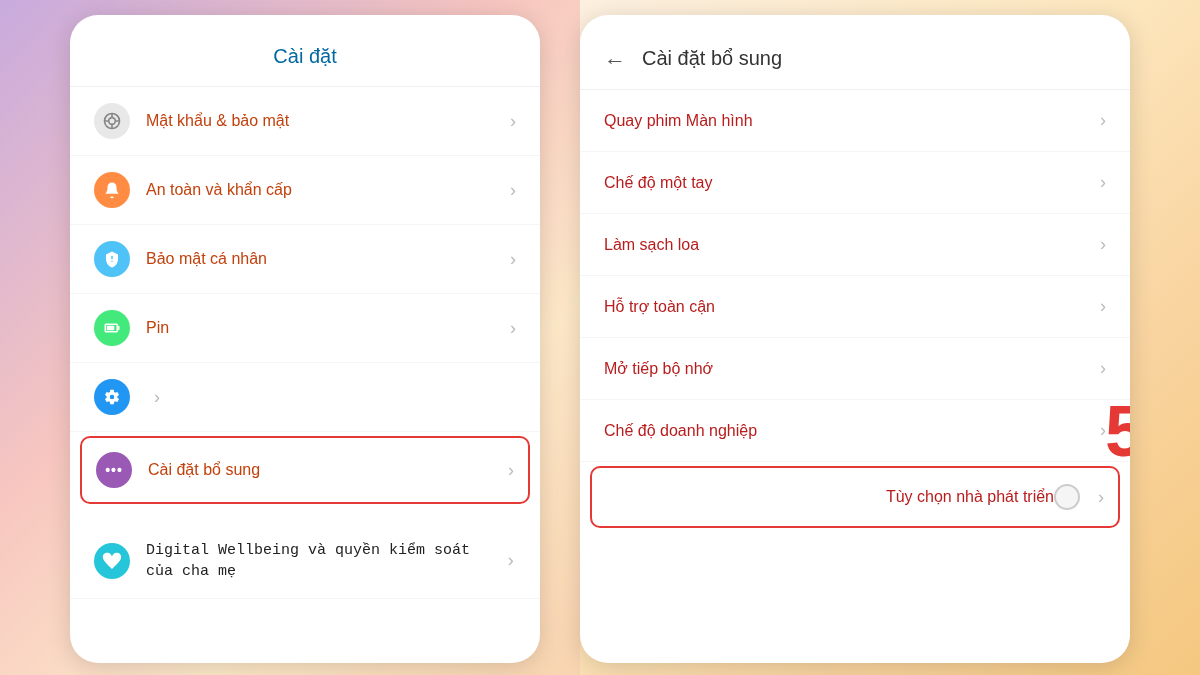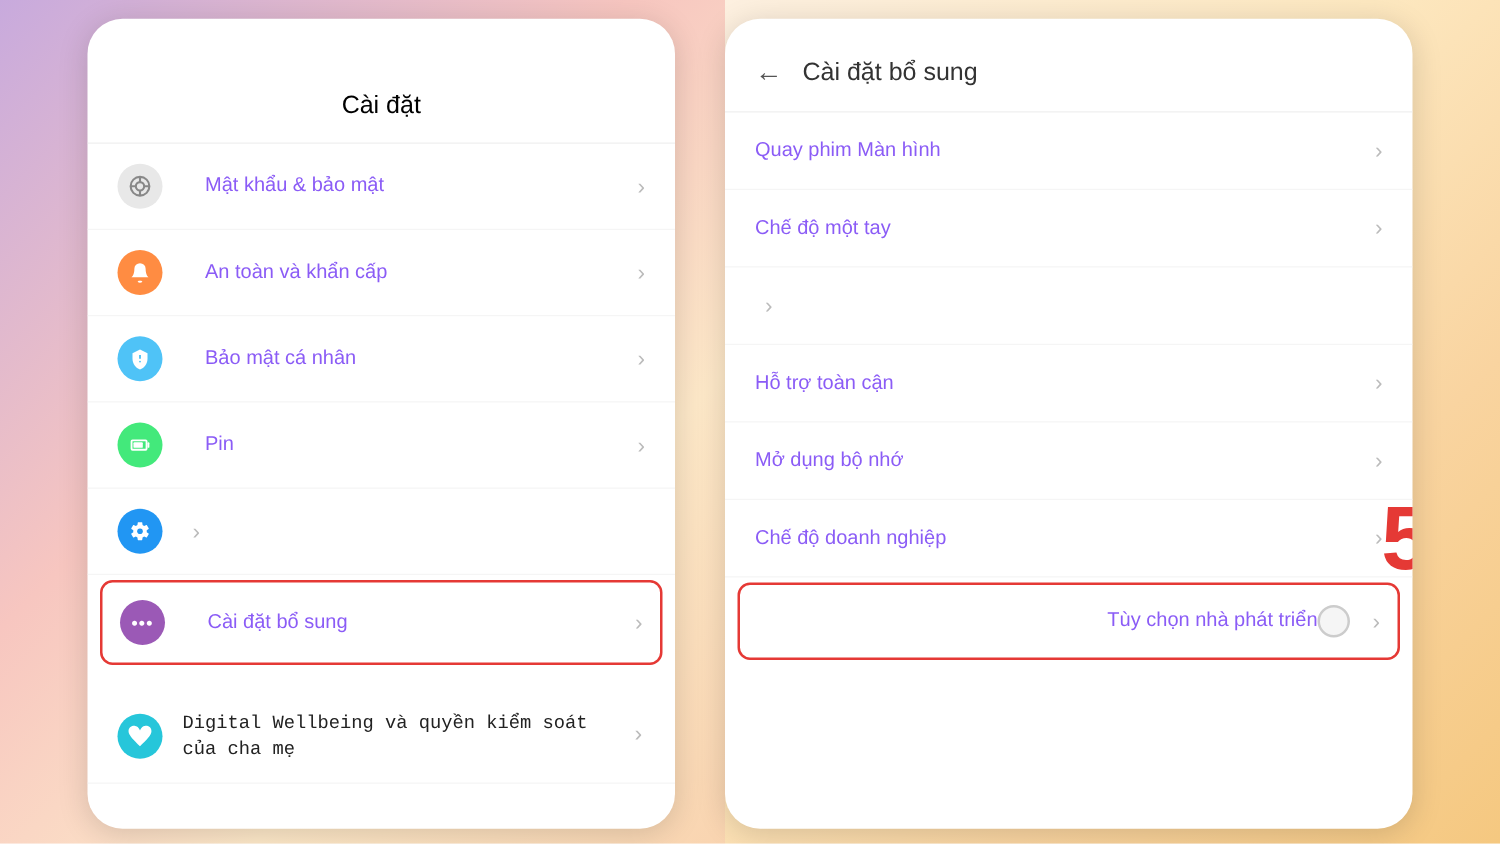--- a/index.html
+++ b/index.html
@@ -53,24 +53,23 @@
       overflow: hidden;
       z-index: 1;
       box-shadow: 0 4px 24px rgba(0,0,0,0.15);
     }
 
     
     .panel-title {
       text-align: center;
       font-size: 20px;
       font-weight: 500;
-      color: #000000;
+      color: #0369a1;
       padding: 30px 21px 18px;
       border-bottom: 1px solid #f0f0f0;
-      margin-top: 28px;
     }
 
     .settings-list {
       list-style: none;
     }
 
     .settings-item {
       display: flex;
       align-items: center;
       padding: 16px 24px;
@@ -96,22 +95,21 @@
       margin-right: 16px;
       flex-shrink: 0;
       font-size: 18px;
     }
 
     .icon-gray { background: #e8e8e8; }
 
     .item-label {
       flex: 1;
       font-size: 16px;
-      color: #8b5cf6;
-      margin-left: 18px;
+      color: #c2410c;
     }
 
     .item-label-small {
       flex: 1;
       font-size: 15px;
       color: #222;
       line-height: 1.4;
     }
 
     .chevron {
@@ -149,21 +147,21 @@
       display: flex;
       align-items: center;
       padding: 20px 24px;
       border-bottom: 1px solid #f5f5f5;
       cursor: pointer;
     }
 
     .right-item-label {
       flex: 1;
       font-size: 16px;
-      color: #8b5cf6;
+      color: #b91c1c;
     }
 
     .right-item.highlighted {
       border: 2.5px solid #e53935;
       border-radius: 10px;
       margin: 0 12px;
       padding: 16px 14px;
     }
 
     .toggle-circle {
@@ -283,30 +281,31 @@
       <span class="right-item-label">Quay phim Màn hình</span>
       <span class="chevron">›</span>
     </li>
 
     <li class="right-item">
       <span class="right-item-label">Chế độ một tay</span>
       <span class="chevron">›</span>
     </li>
 
     <li class="right-item">
+      <span class="right-item-label">Làm sạch loa</span>
       <span class="chevron">›</span>
     </li>
 
     <li class="right-item">
       <span class="right-item-label">Hỗ trợ toàn cận</span>
       <span class="chevron">›</span>
     </li>
 
     <li class="right-item">
-      <span class="right-item-label">Mở dụng bộ nhớ</span>
+      <span class="right-item-label">Mở tiếp bộ nhớ</span>
       <span class="chevron">›</span>
     </li>
 
     <li class="right-item" style="position:relative;">
       <span class="right-item-label">Chế độ doanh nghiệp</span>
       <span style="position:absolute; right:-15px; font-size:72px; font-weight:900; color:#e53935; line-height:1; z-index:10; top:50%; transform:translateY(-50%);">5</span>
       <span class="chevron">›</span>
     </li>
 
     <li class="right-item highlighted" style="margin: 4px 10px; padding: 16px 14px; border: 2.5px solid #e53935; border-radius: 10px; text-align: right;">

